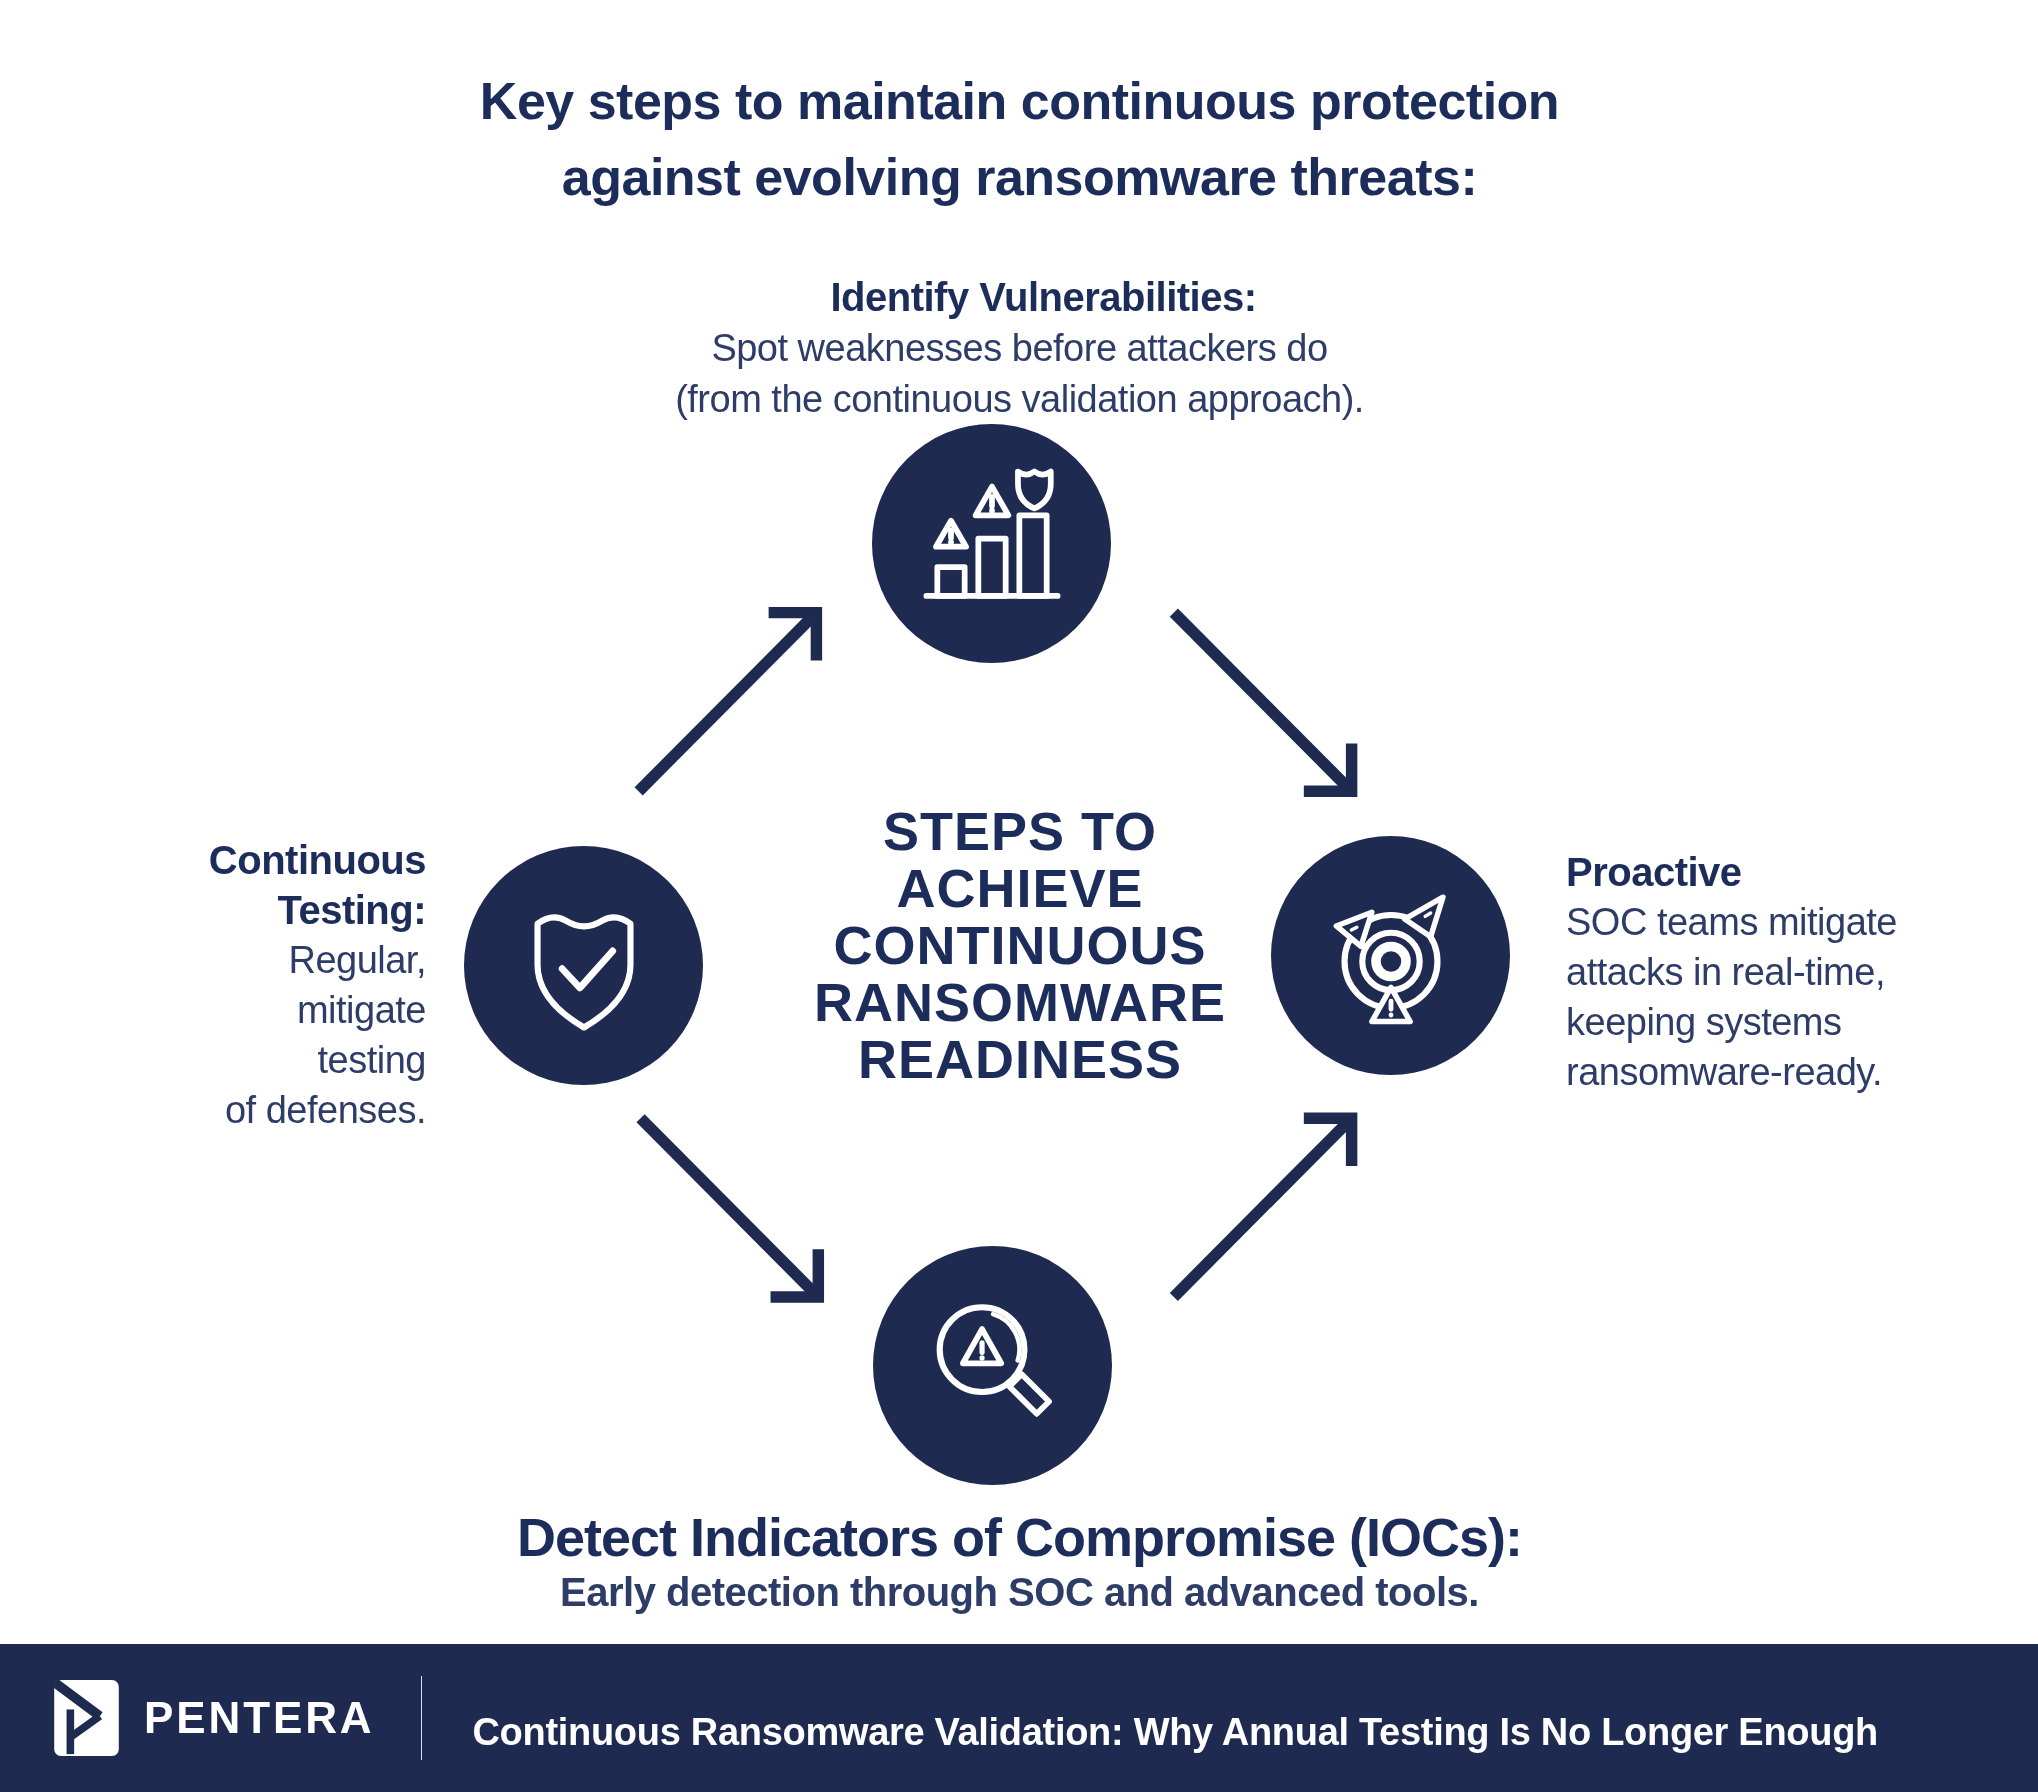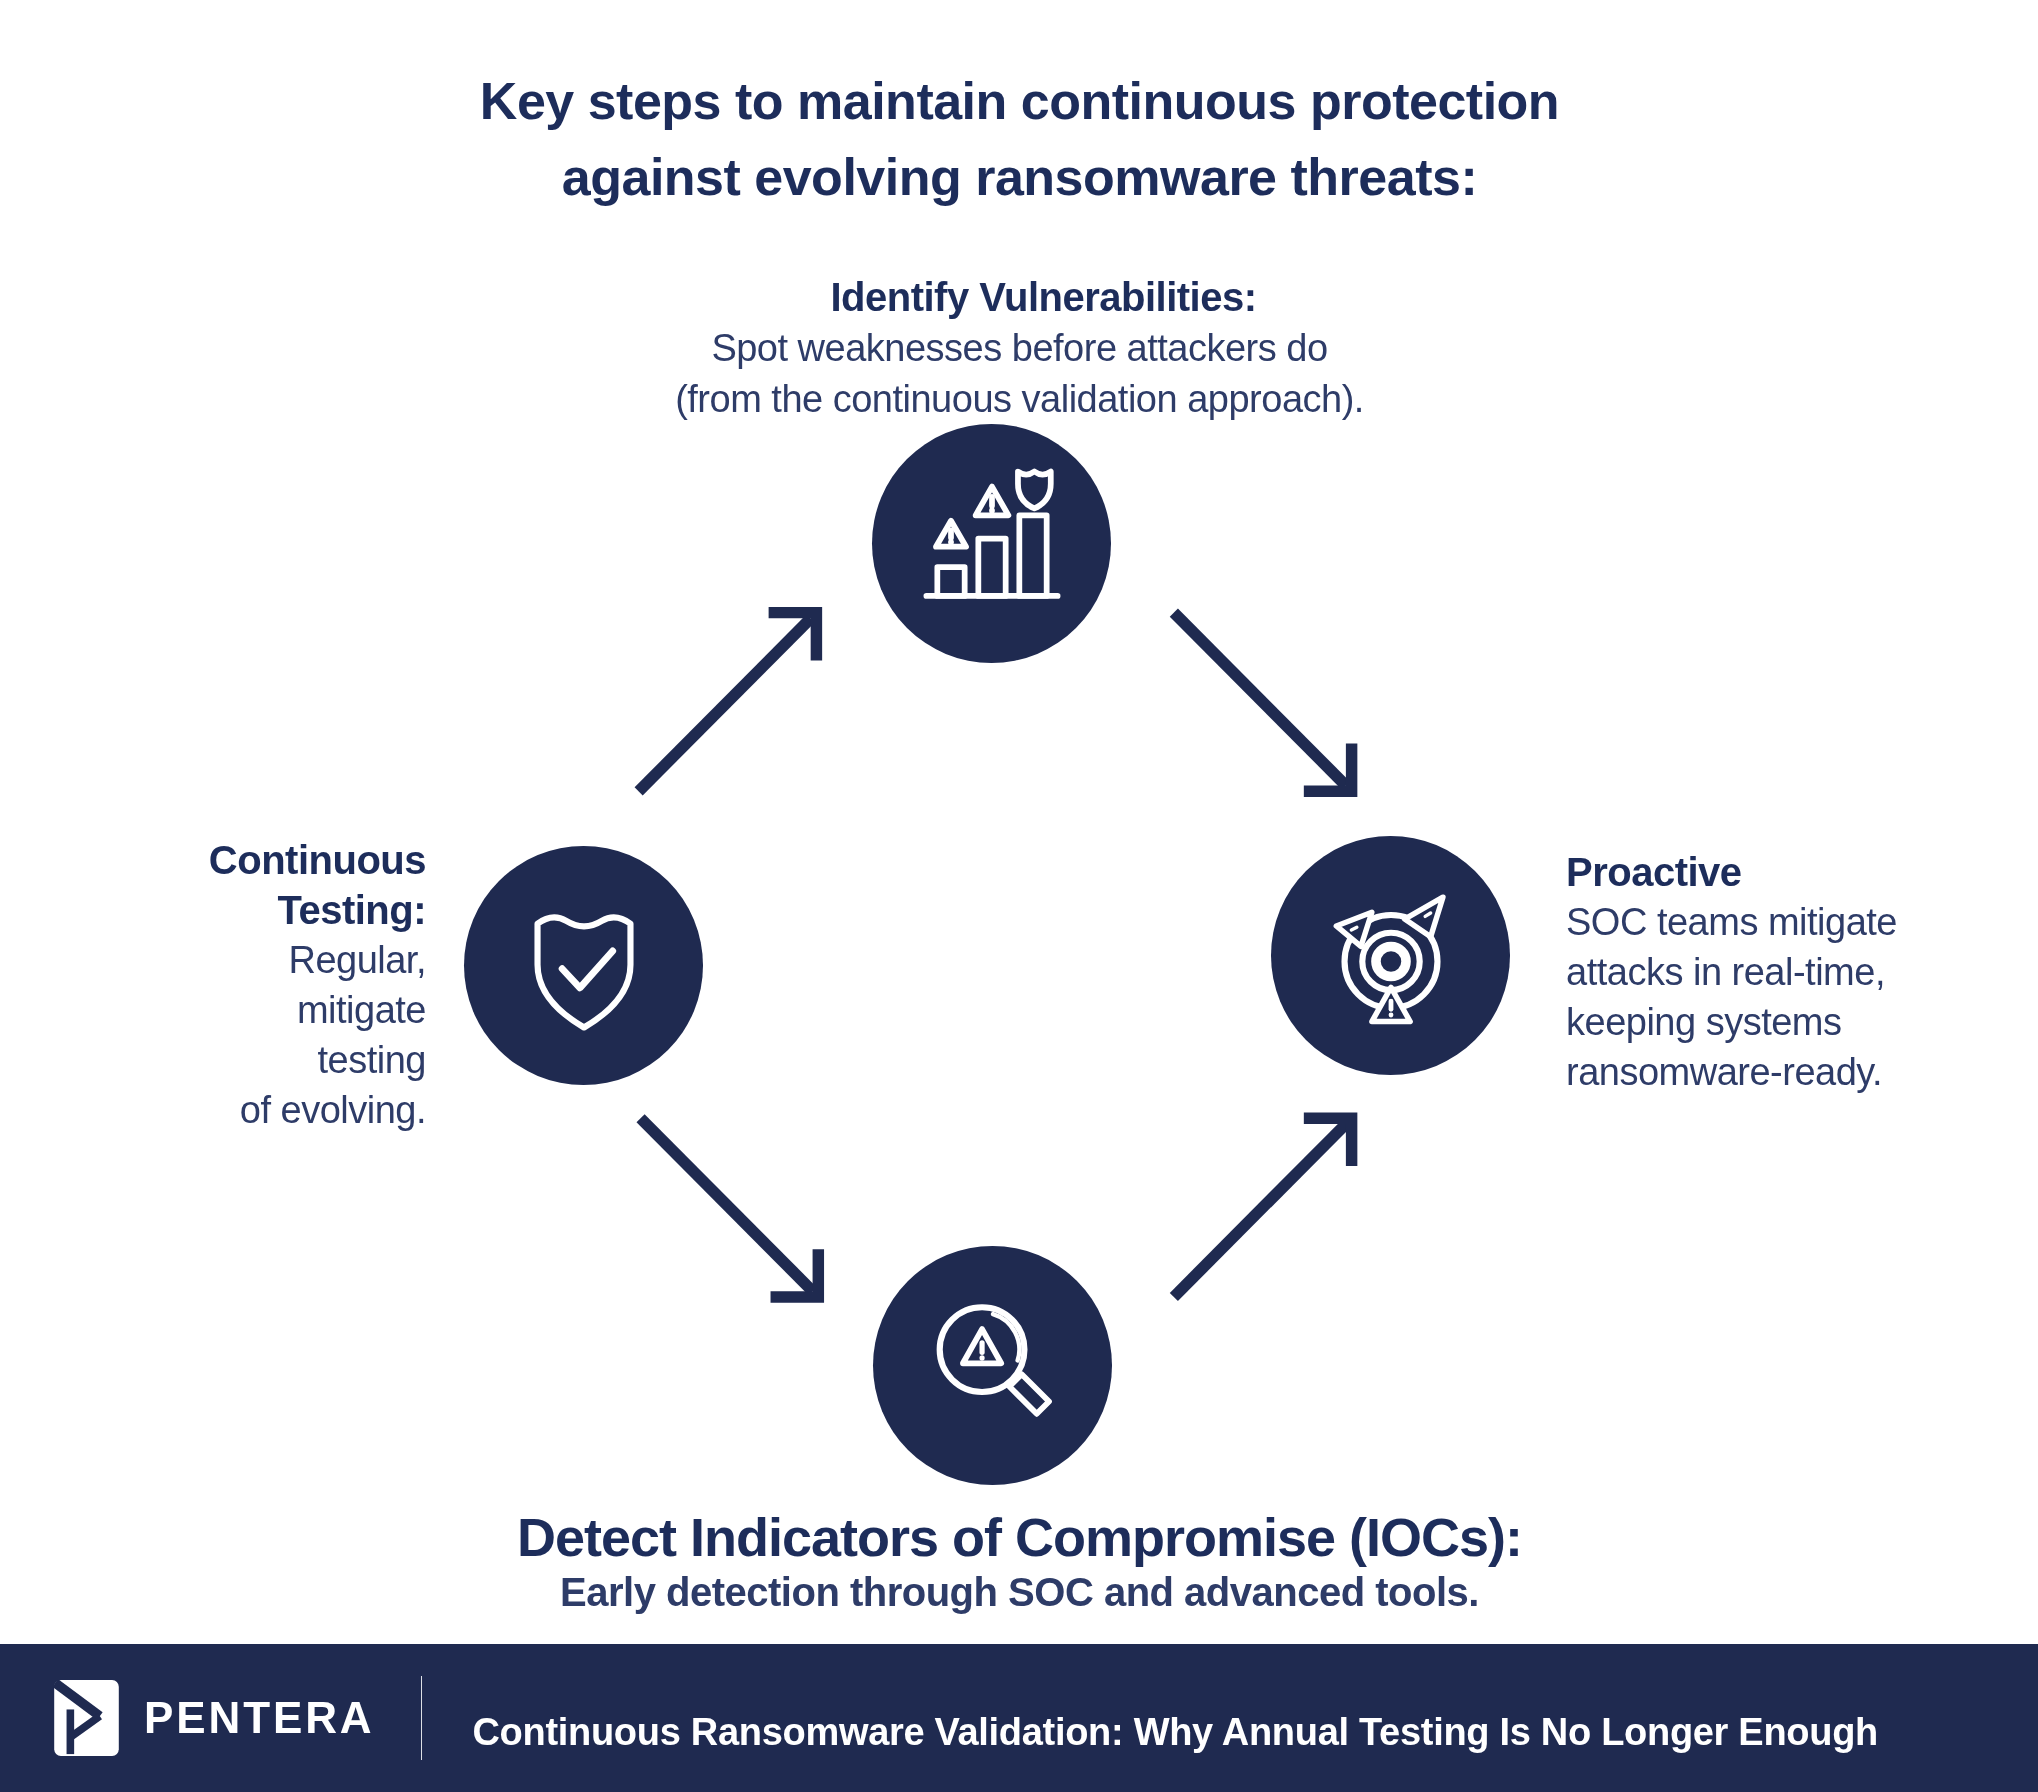--- a/index.html
+++ b/index.html
@@ -94,36 +94,43 @@
     <div class="node-desc">Spot weaknesses before attackers do</div>
     <div class="node-desc">(from the continuous validation approach).</div>
   </div>
 
   <div class="left-text">
     <div class="node-heading">Continuous</div>
     <div class="node-heading">Testing:</div>
     <div class="node-desc">Regular,</div>
     <div class="node-desc">mitigate</div>
     <div class="node-desc">testing</div>
-    <div class="node-desc">of evolving.</div>
+    <div class="node-desc">of defenses.</div>
   </div>
 
   <div class="right-text">
     <div class="node-heading">Proactive</div>
     <div class="node-desc">SOC teams mitigate</div>
     <div class="node-desc">attacks in real-time,</div>
     <div class="node-desc">keeping systems</div>
     <div class="node-desc">ransomware-ready.</div>
   </div>
 
   <div class="bottom-text">
     <div class="node-heading">Detect Indicators of Compromise (IOCs):</div>
     <div class="node-desc">Early detection through SOC and advanced tools.</div>
   </div>
 
+  <div class="center-text">
+    <div>STEPS TO</div>
+    <div>ACHIEVE</div>
+    <div>CONTINUOUS</div>
+    <div>RANSOMWARE</div>
+    <div>READINESS</div>
+  </div>
 
   <svg class="arrows" viewBox="0 0 2133 1875">
     <g>
       <line class="arrow" x1="668" y1="828" x2="848" y2="647"></line>
       <polyline class="arrow" points="804,641 854,641 854,691"></polyline>
     </g>
     <g>
       <line class="arrow" x1="1228" y1="641" x2="1408" y2="822"></line>
       <polyline class="arrow" points="1364,828 1414,828 1414,778"></polyline>
     </g>

